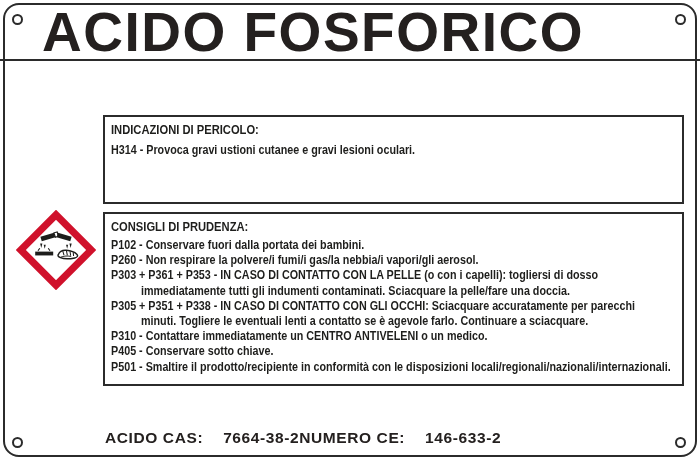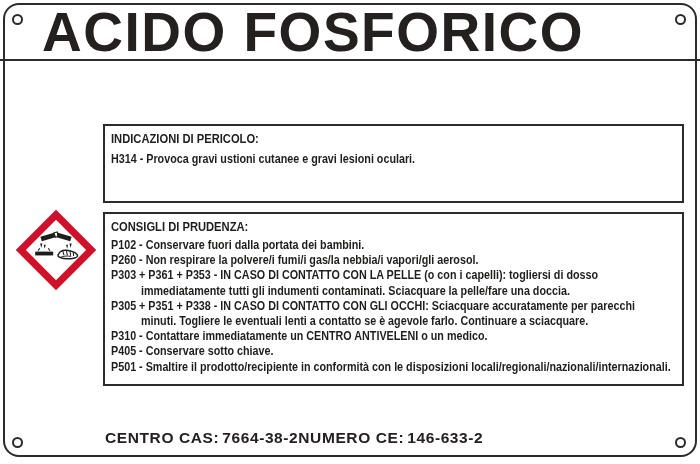--- a/index.html
+++ b/index.html
@@ -25,36 +25,36 @@
     font-size:55px;font-weight:bold;letter-spacing:1.5px;line-height:55px;
     color:#24201f;white-space:nowrap;
   }
   .top-rule{
     position:absolute;left:0;top:59px;width:700px;height:2px;background:#2b2b2b;
   }
   .box{
     position:absolute;left:103px;width:581px;box-sizing:border-box;
     border:2px solid #2b2b2b;background:#fff;padding:5px 6px;overflow:hidden;
   }
-  .box.hazard{top:124px;height:79px;}
+  .box.hazard{top:115px;height:89px;}
   .box.precaution{top:212px;height:174px;}
   .cond{
     transform:scaleX(0.86);transform-origin:0 50%;
     white-space:nowrap;font-weight:bold;
   }
   .box-header{font-size:13px;line-height:16px;margin-bottom:3px;}
   .stmt{font-size:12.5px;line-height:15.2px;margin-top:5px;}
   .pline{font-size:12.5px;line-height:15.2px;}
   .pline.indent{margin-left:30px;}
   .picto{position:absolute;left:16px;top:210px;width:80px;height:80px;}
   .footer{
     position:absolute;left:105px;top:429px;font-size:15.5px;font-weight:bold;
     letter-spacing:0.6px;white-space:nowrap;color:#24201f;
   }
-  .footer .val{margin-left:3px;}
+  .footer .val{margin-left:20px;}
   .footer .gap{margin-left:0;}
 </style>
 </head>
 <body>
 
 <div class="plate"></div>
 
 <div class="hole tl"></div>
 <div class="hole tr"></div>
 <div class="hole bl"></div>
@@ -100,14 +100,14 @@
       <div class="pline cond indent">immediatamente tutti gli indumenti contaminati. Sciacquare la pelle/fare una doccia.</div>
       <div class="pline cond">P305 + P351 + P338 - IN CASO DI CONTATTO CON GLI OCCHI: Sciacquare accuratamente per parecchi</div>
       <div class="pline cond indent">minuti. Togliere le eventuali lenti a contatto se è agevole farlo. Continuare a sciacquare.</div>
       <div class="pline cond">P310 - Contattare immediatamente un CENTRO ANTIVELENI o un medico.</div>
       <div class="pline cond">P405 - Conservare sotto chiave.</div>
       <div class="pline cond">P501 - Smaltire il prodotto/recipiente in conformità con le disposizioni locali/regionali/nazionali/internazionali.</div>
     </div>
 </div>
 
 <div class="footer">
-  <span>CENTRO CAS:</span><span class="val">7664-38-2</span><span class="gap">NUMERO CE:</span><span class="val">146-633-2</span>
+  <span>ACIDO CAS:</span><span class="val">7664-38-2</span><span class="gap">NUMERO CE:</span><span class="val">146-633-2</span>
 </div>
 
 </body></html>

